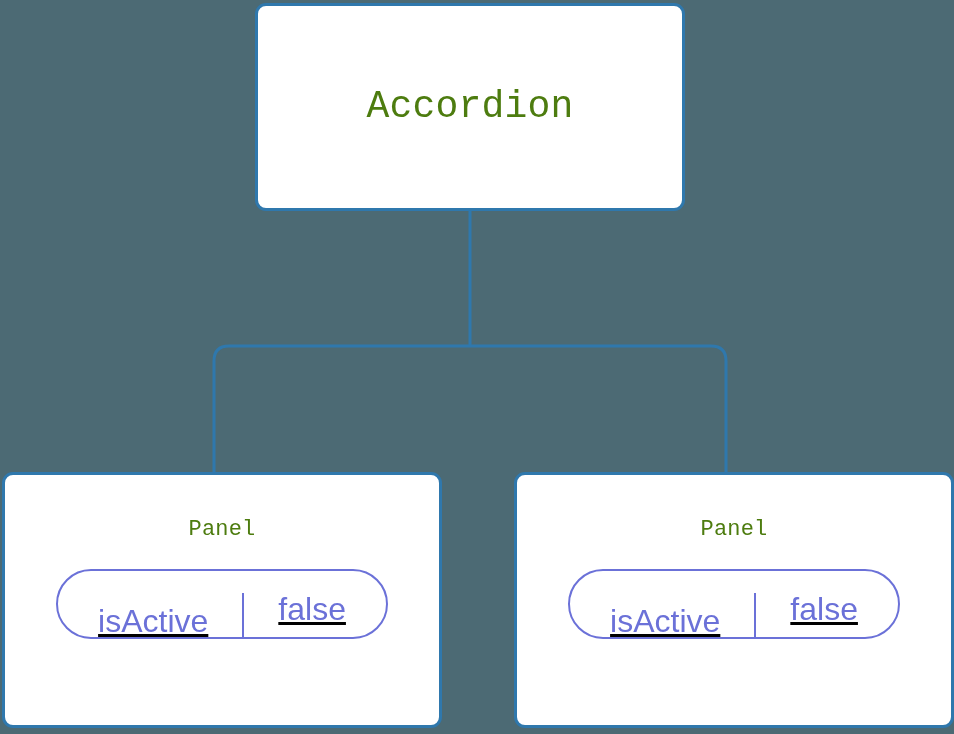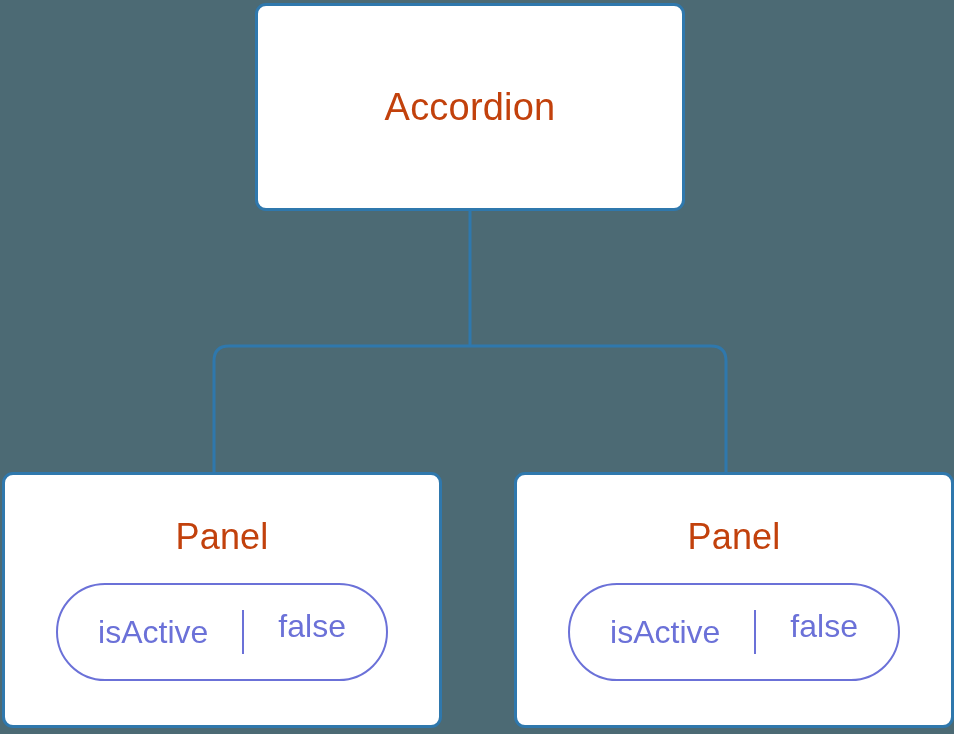--- a/index.html
+++ b/index.html
@@ -62,44 +62,46 @@
 
   .node-leaf-right {
     left: 514px;
     top: 472px;
     width: 440px;
     height: 256px;
     padding-top: 44px;
   }
 
   .node-title {
-    color: #c2410c;
+    color: #4d7c0f;
     font-size: 38px;
     font-weight: 400;
     line-height: 1;
     letter-spacing: 0.2px;
     white-space: nowrap;
+    font-family: Liberation Mono, monospace;
   }
 
   .node-leaf-left .node-title,
   .node-leaf-right .node-title {
-    font-size: 36px;
+    font-size: 22px;
   }
 
   
   .state-pill {
     margin-top: 28px;
     display: flex;
-    align-items: center;
+    align-items: flex-end;
     border: 2px solid #6b71d8;
     border-radius: 999px;
-    height: 98px;
+    height: 70px;
     box-sizing: border-box;
     background: transparent;
     overflow: hidden;
+    text-decoration: underline;
   }
 
   .state-key,
   .state-value {
     display: flex;
     align-items: center;
     justify-content: center;
     color: #6b71d8;
     font-size: 32px;
     line-height: 1;

